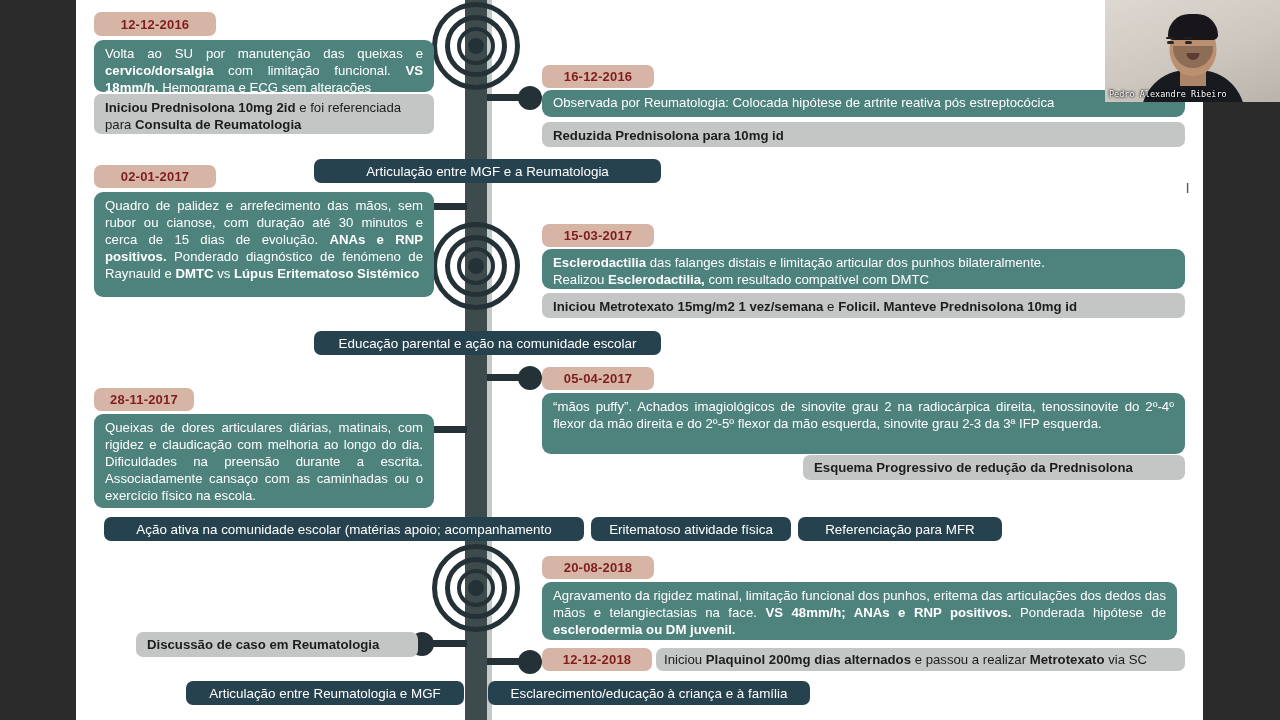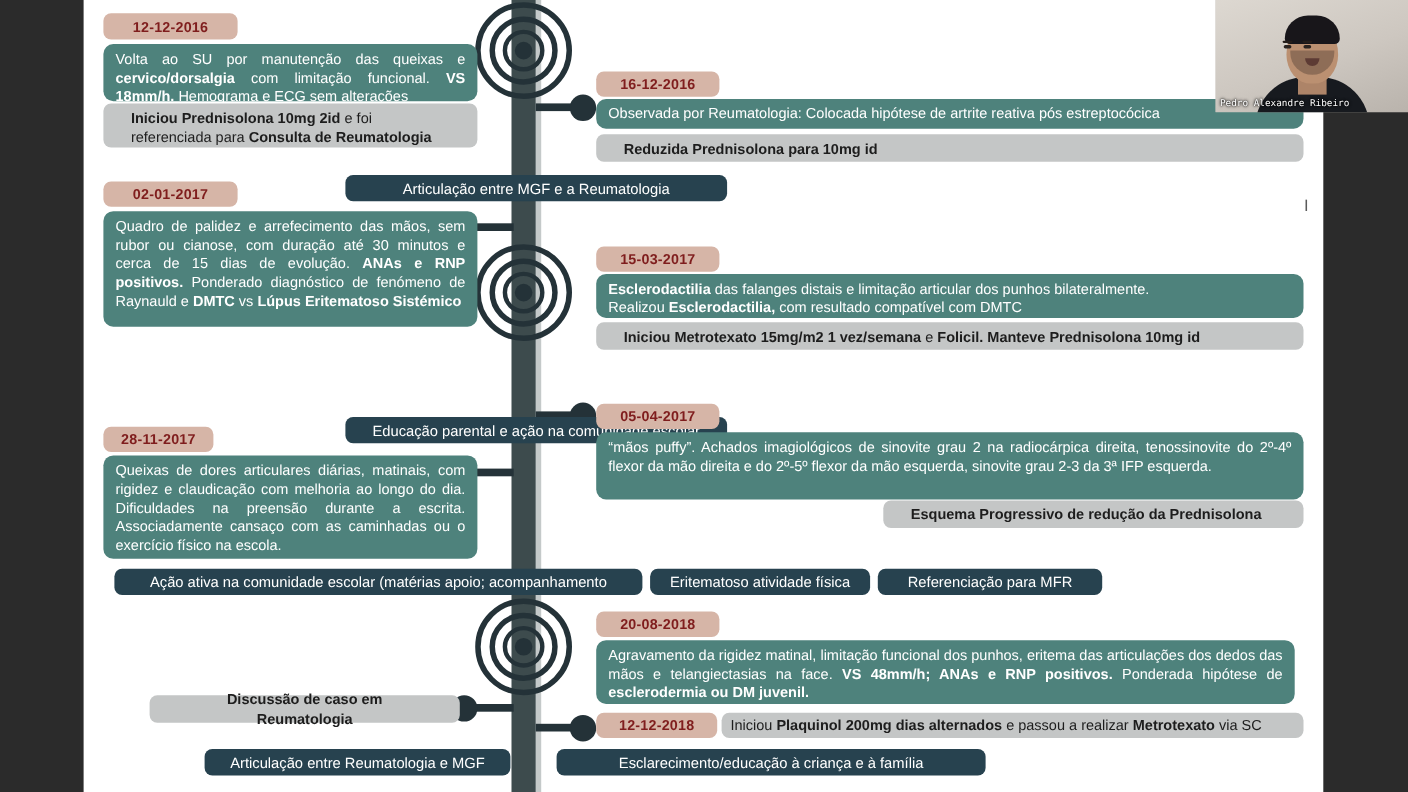--- a/index.html
+++ b/index.html
@@ -54,21 +54,21 @@
   .teal{
     position:absolute;background:#4e827c;color:#ffffff;
     border-radius:9px;font-size:13.2px;line-height:1.28;
     padding:6px 11px;box-sizing:border-box;text-align:justify;
     text-justify:inter-word;
   }
   .teal.center{text-align:center;display:flex;align-items:center;}
   .grey{
     position:absolute;background:#c4c6c6;color:#1d1d1d;
     border-radius:7px;font-size:13.2px;line-height:1.32;
-    padding:5px 25px;box-sizing:border-box;
+    padding:5px 11px;box-sizing:border-box;
   }
   .grey.center{text-align:center;display:flex;align-items:center;justify-content:flex-start;}
   .navy{
     position:absolute;background:#27424f;color:#ffffff;
     border-radius:7px;font-size:13.4px;
     display:flex;align-items:center;justify-content:center;
     padding:0 12px;box-sizing:border-box;white-space:nowrap;
   }
   b{font-weight:bold;}
   
@@ -163,21 +163,21 @@
 
   <div class="navy" style="left:238px;top:159px;width:347px;height:24px;">Articulação entre MGF e a Reumatologia</div>
 
   <div class="datechip" style="left:18px;top:165px;width:122px;height:23px;">02-01-2017</div>
   <div class="teal" style="left:18px;top:192px;width:340px;height:105px;">Quadro de palidez e arrefecimento das mãos, sem rubor ou cianose, com duração até 30 minutos e cerca de 15 dias de evolução. <b>ANAs e RNP positivos.</b> Ponderado diagnóstico de fenómeno de Raynauld e <b>DMTC</b> vs <b>Lúpus Eritematoso Sistémico</b></div>
 
   <div class="datechip" style="left:466px;top:224px;width:112px;height:23px;">15-03-2017</div>
   <div class="teal" style="left:466px;top:249px;width:643px;height:40px;"><b>Esclerodactilia</b> das falanges distais e limitação articular dos punhos bilateralmente.<br>Realizou <b>Esclerodactilia,</b> com resultado compatível com DMTC</div>
   <div class="grey" style="left:466px;top:293px;width:643px;height:25px;"><b>Iniciou Metrotexato 15mg/m2 1 vez/semana</b> e <b>Folicil. Manteve Prednisolona 10mg id</b></div>
 
-  <div class="navy" style="left:238px;top:331px;width:347px;height:24px;margin-top:48px;">Educação parental e ação na comunidade escolar</div>
+  <div class="navy" style="left:238px;top:331px;width:347px;height:24px;">Educação parental e ação na comunidade escolar</div>
 
   <div class="datechip" style="left:18px;top:388px;width:100px;height:23px;">28-11-2017</div>
   <div class="teal" style="left:18px;top:414px;width:340px;height:94px;">Queixas de dores articulares diárias, matinais, com rigidez e claudicação com melhoria ao longo do dia. Dificuldades na preensão durante a escrita. Associadamente cansaço com as caminhadas ou o exercício físico na escola.</div>
 
   <div class="datechip" style="left:466px;top:367px;width:112px;height:23px;">05-04-2017</div>
   <div class="teal" style="left:466px;top:393px;width:643px;height:61px;">“mãos puffy”. Achados imagiológicos de sinovite grau 2 na radiocárpica direita, tenossinovite do 2º-4º flexor da mão direita e do 2º-5º flexor da mão esquerda, sinovite grau 2-3 da 3ª IFP esquerda.</div>
   <div class="grey center" style="left:727px;top:455px;width:382px;height:25px;">
       <b>Esquema Progressivo de redução da Prednisolona</b>
     </div>
 
@@ -187,21 +187,21 @@
 
   <div class="datechip" style="left:466px;top:556px;width:112px;height:23px;">20-08-2018</div>
   <div class="teal" style="left:466px;top:582px;width:635px;height:58px;">Agravamento da rigidez matinal, limitação funcional dos punhos, eritema das articulações dos dedos das mãos e telangiectasias na face. <b>VS 48mm/h; ANAs e RNP positivos.</b> Ponderada hipótese de <b>esclerodermia ou DM juvenil.</b></div>
 
   <div class="datechip" style="left:466px;top:648px;width:110px;height:23px;">12-12-2018</div>
   <div class="grey" style="left:580px;top:648px;width:529px;height:23px;padding:3px 8px;">Iniciou <b>Plaquinol 200mg dias alternados</b> e passou a realizar <b>Metrotexato</b> via SC</div>
 
   <div class="grey center" style="left:60px;top:632px;width:282px;height:25px;font-weight:bold;">Discussão de caso em Reumatologia</div>
 
   <div class="navy" style="left:110px;top:681px;width:278px;height:24px;">Articulação entre Reumatologia e MGF</div>
-  <div class="navy" style="left:430px;top:681px;width:390px;height:24px;">Esclarecimento/educação à criança e à família</div>
+  <div class="navy" style="left:412px;top:681px;width:322px;height:24px;">Esclarecimento/educação à criança e à família</div>
 
 </div>
 
 <div id="pip">
   <div class="wall"></div>
   <div class="torso"></div>
   <div class="neck"></div>
   <div class="head"></div>
   <div class="hair"></div>
   <div class="brow l"></div>

